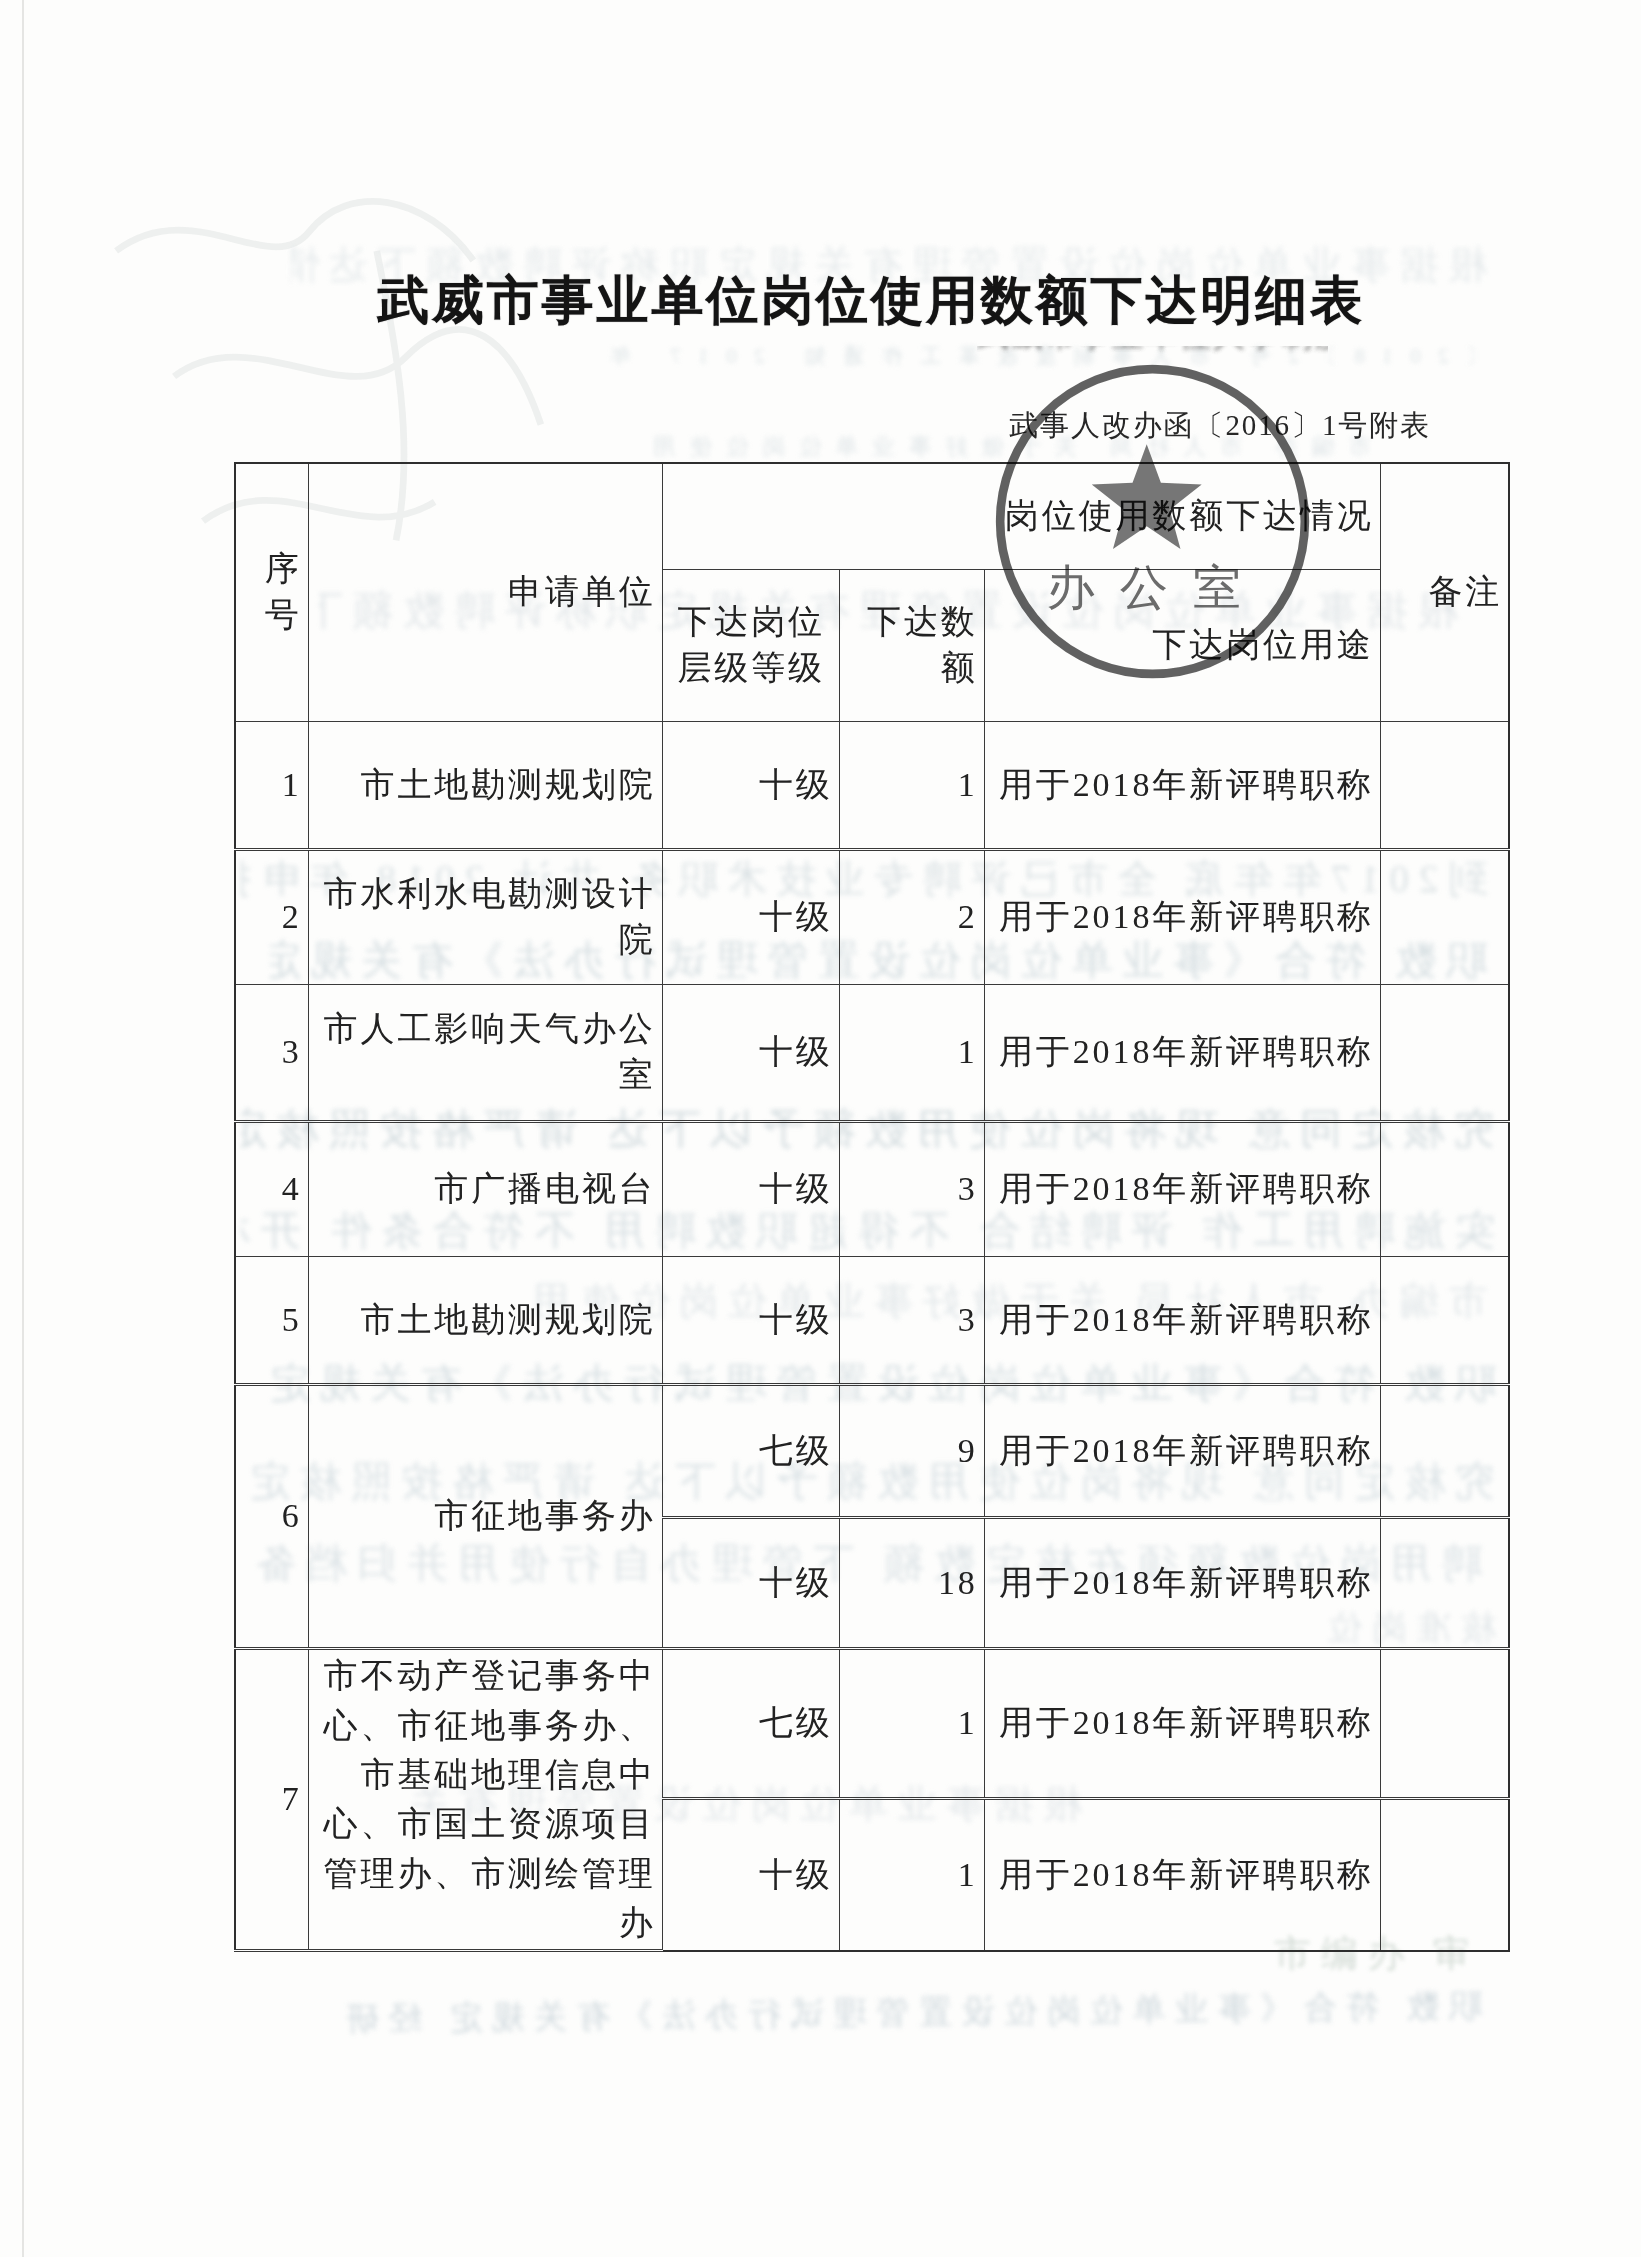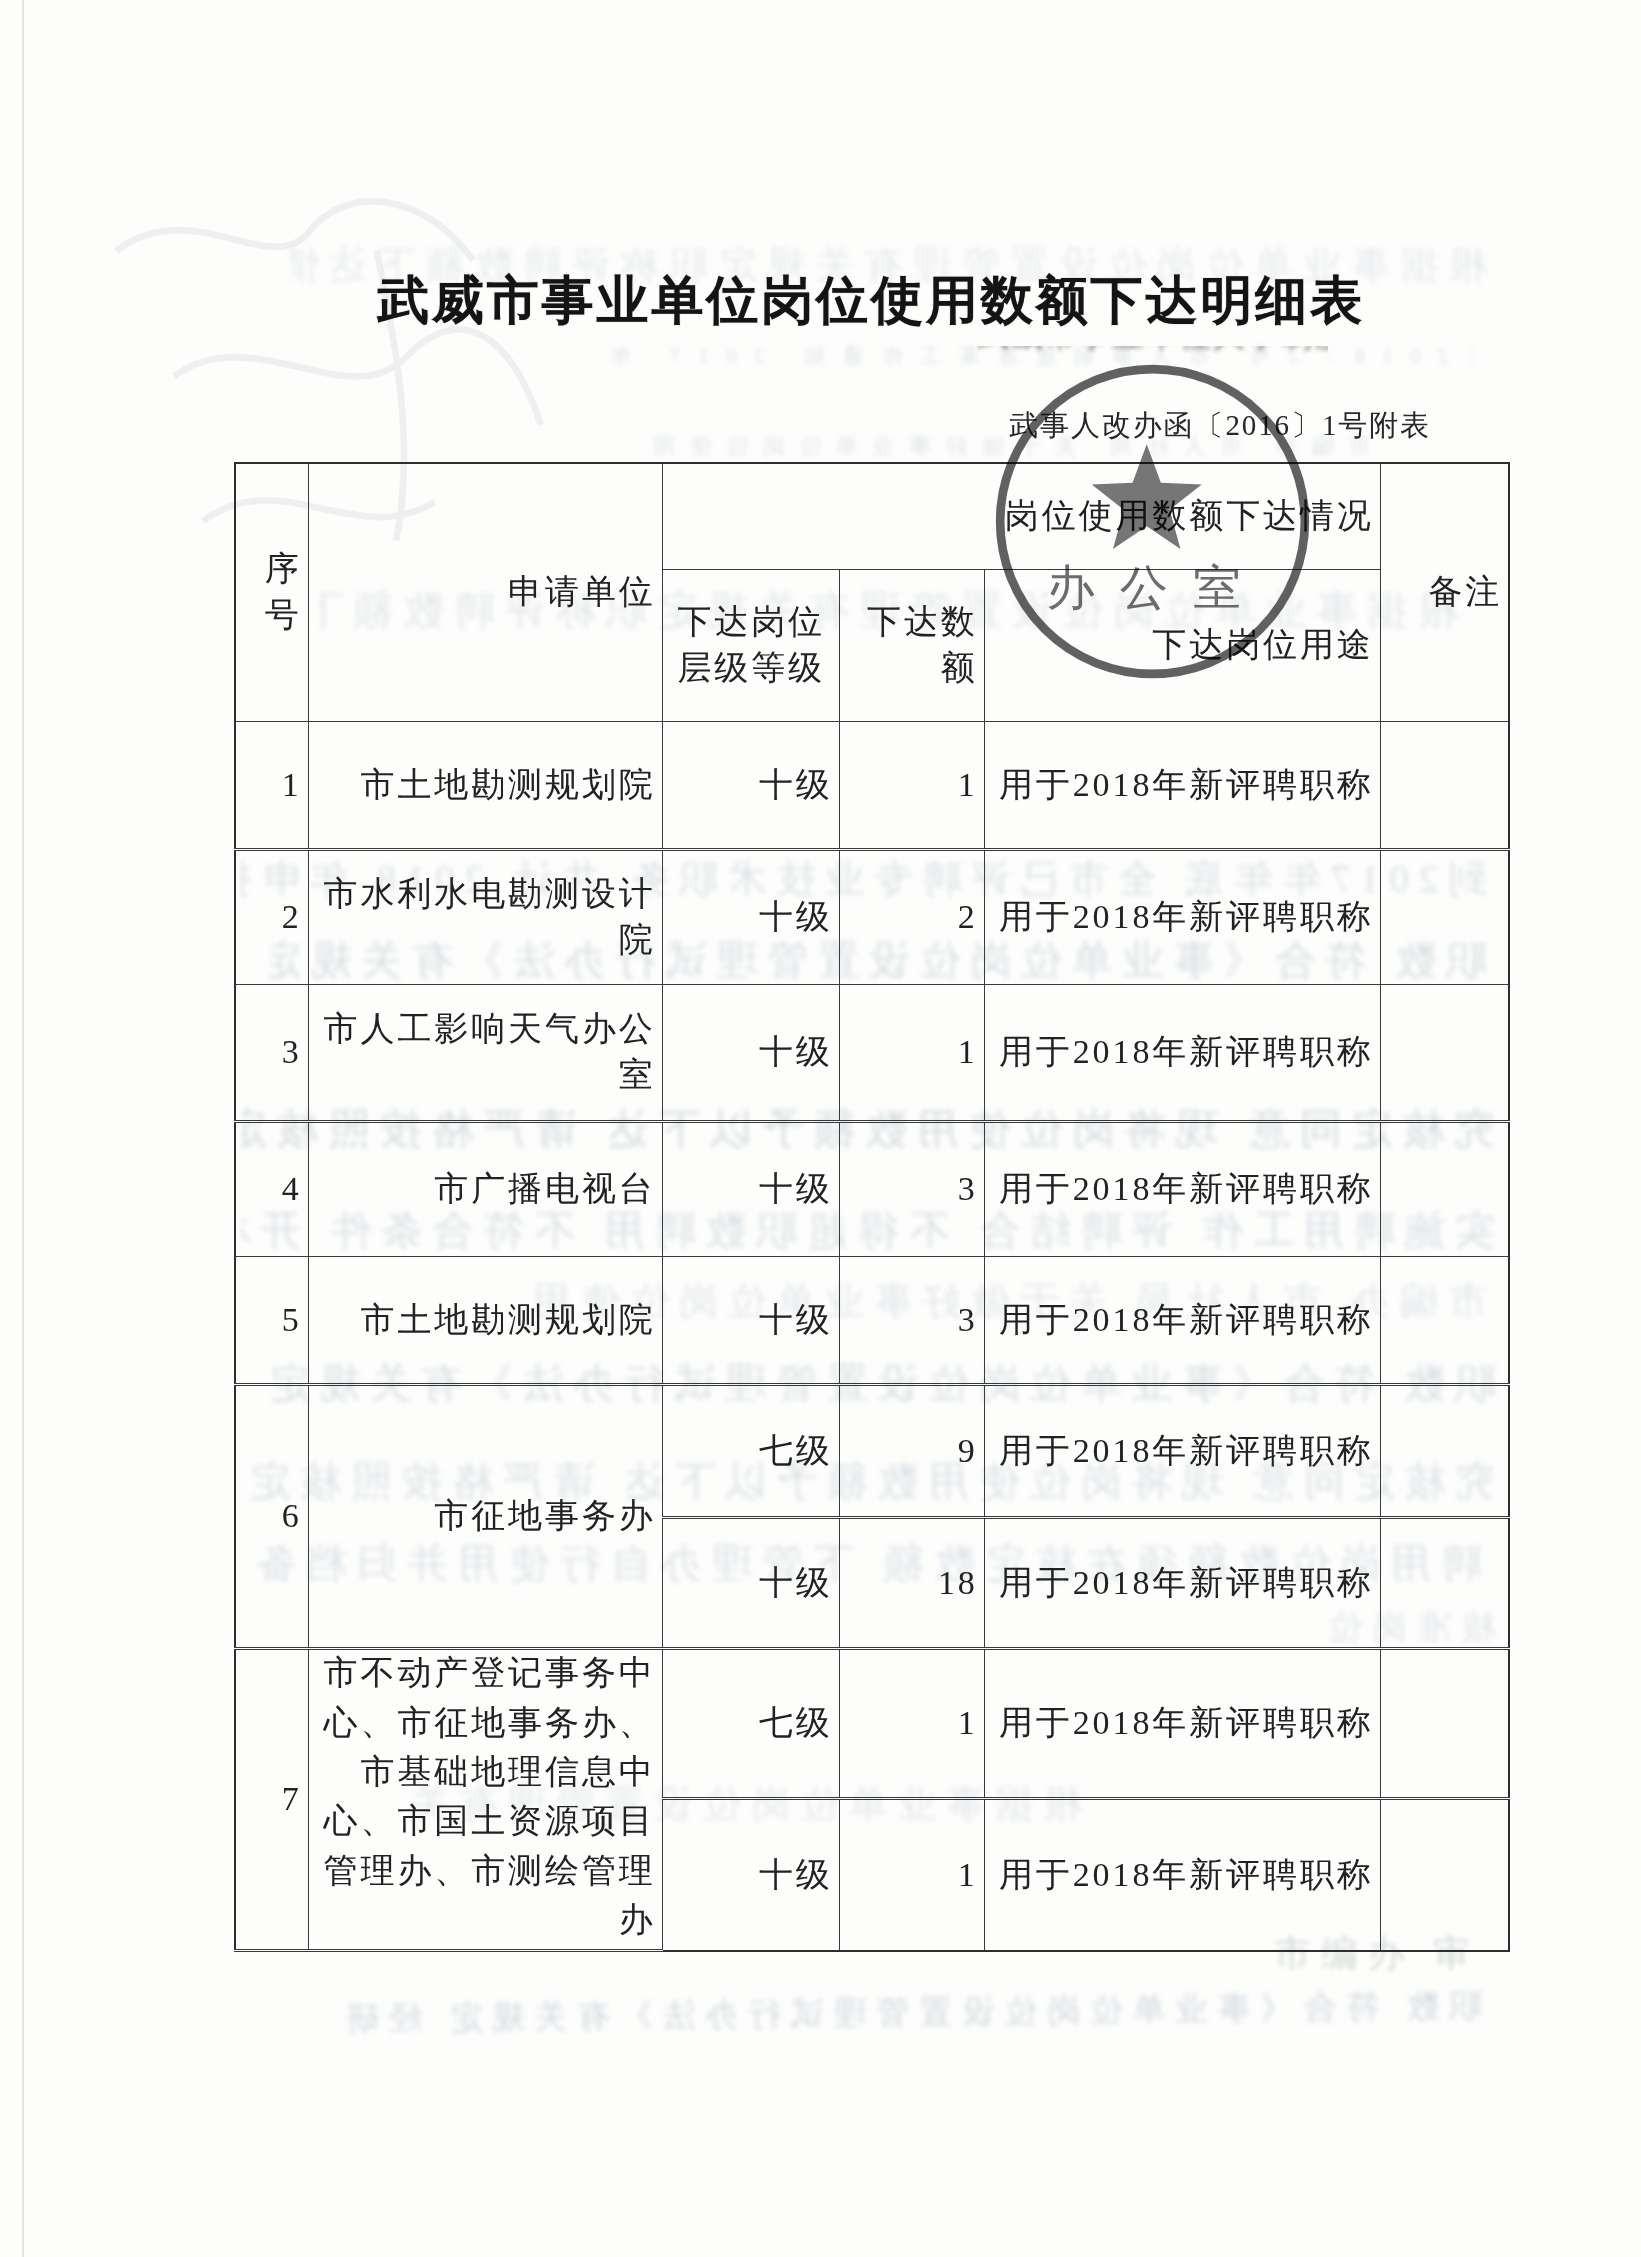--- a/index.html
+++ b/index.html
@@ -41,21 +41,21 @@
     letter-spacing:2.9px;
     padding:1.9px 5.8px;
     font-weight:normal;
     background:transparent;
   }
   table.qt{border:2.9px solid #2e2e2e;}
   table.qt tr.dbl > th, table.qt tr.dbl > td{border-bottom:3.9px double #383838;}
   td.num{letter-spacing:0;}
   td.unit-multiline{
     text-align:left;letter-spacing:1px;line-height:1.45;
-    padding:3.9px 9.7px;font-size:33px;font-family:Liberation Mono, monospace;
+    padding:3.9px 9.7px;font-size:33px;
   }
   th.grp{letter-spacing:2.9px;}
   
   .bleed{
     position:absolute;
     transform:scaleX(-1);
     filter:blur(2.5px);
     white-space:nowrap;overflow:hidden;
     letter-spacing:9.7px;
     pointer-events:none;

